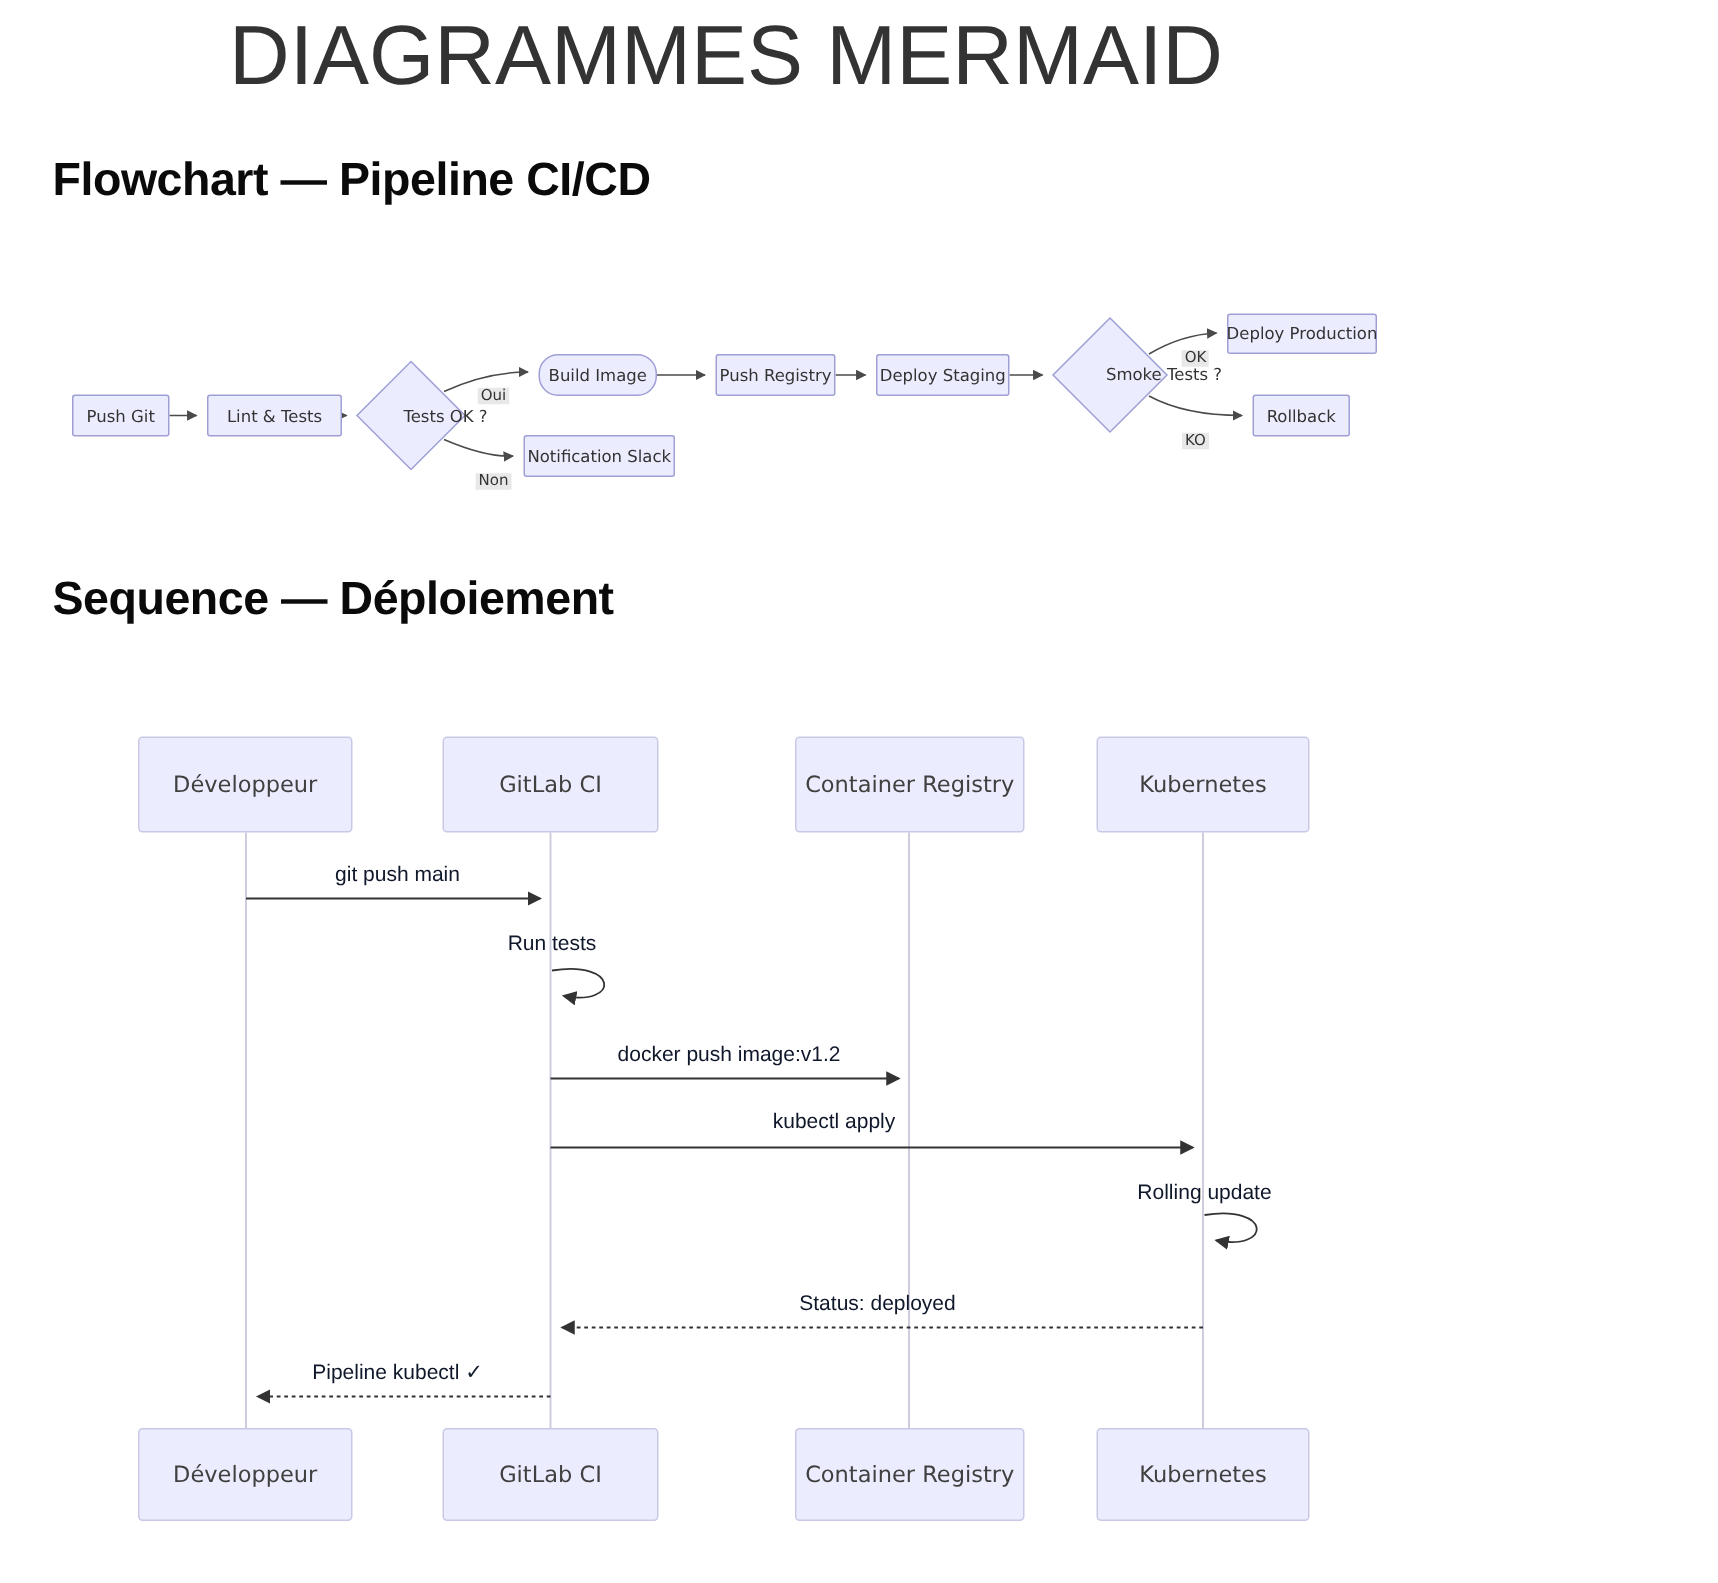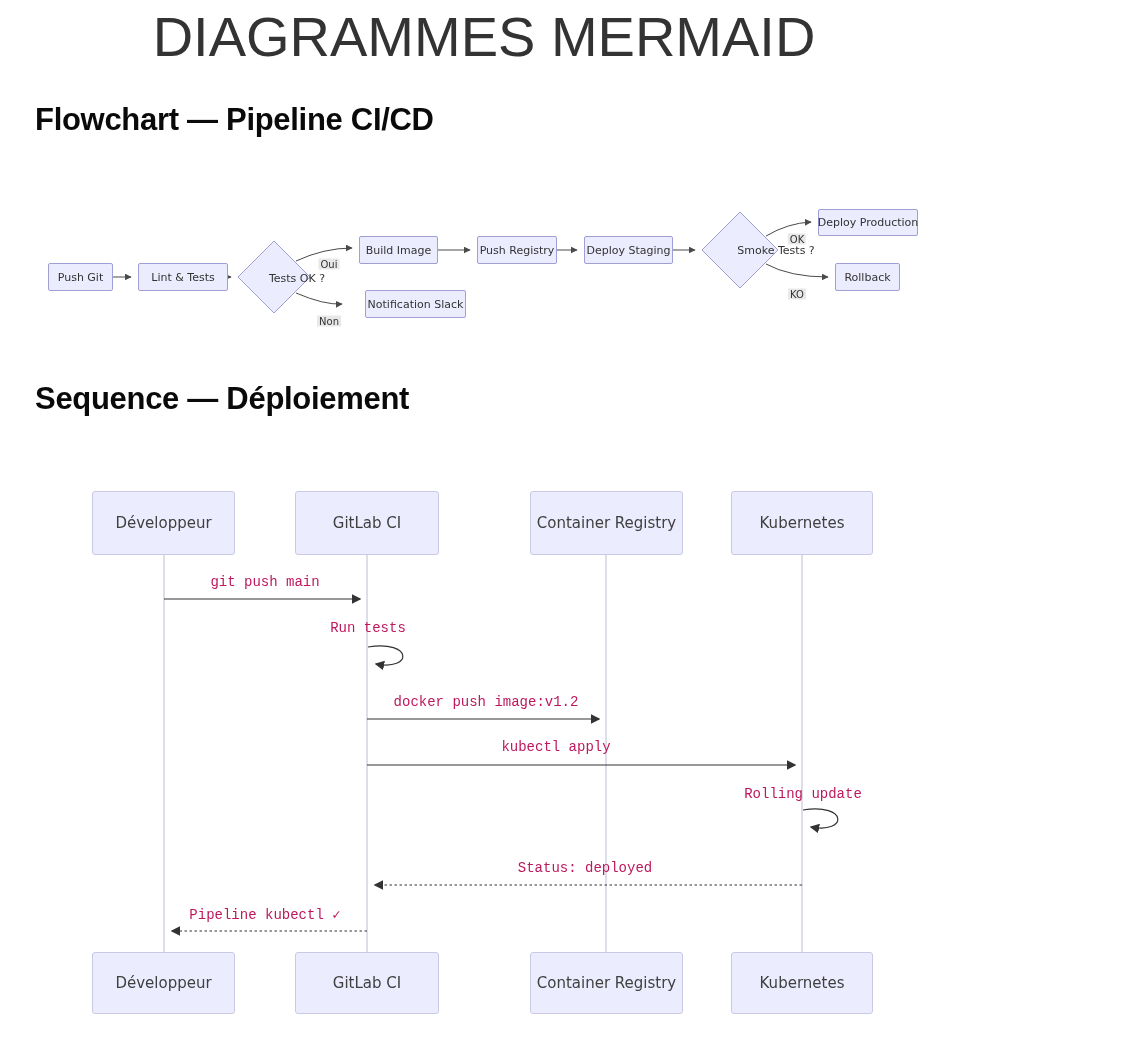--- a/index.html
+++ b/index.html
@@ -24,26 +24,26 @@
   .flowchart { position:absolute; left:40px; top:195px; width:895px; height:135px; }
   .flowchart svg { position:absolute; left:0; top:0; }
   .fc-node {
     position:absolute; box-sizing:border-box;
     background:var(--node-fill,#ECECFF); border:1px solid var(--node-border,#9f9fd6);
     border-radius:2px; display:flex; align-items:center; justify-content:center;
     font-family:"DejaVu Sans", sans-serif; font-size:11px; color:#333; white-space:nowrap;
   }
   .n-pushgit   { left:8px;   top:68px; width:65px;  height:28px; }
   .n-lint      { left:98px;  top:68px; width:90px;  height:28px; }
-  .n-build     { left:319px; top:41px; width:79px;  height:28px; }
+  .n-build     { left:319px; top:41px; width:79px;  height:28px;border-radius:13px; }
   .n-pushreg   { left:437px; top:41px; width:80px;  height:28px; }
   .n-staging   { left:544px; top:41px; width:89px;  height:28px; }
   .n-prod      { left:778px; top:14px; width:100px; height:27px; }
   .n-rollback  { left:795px; top:68px; width:65px;  height:28px; }
-  .n-slack     { left:309px; top:95px; width:101px; height:28px;margin-left:16px; }
+  .n-slack     { left:309px; top:95px; width:101px; height:28px; }
   .diamond-label {
     position:absolute; transform:translate(-50%,-50%);
     font-family:"DejaVu Sans", sans-serif; font-size:11px; color:#333; white-space:nowrap;
   }
   .d-tests { left:234px; top:83px;margin-left:23px; }
   .d-smoke { left:736px; top:55px; }
   .fc-edge-label {
     position:absolute; transform:translate(-50%,-50%);
     background:var(--edge-label-bg,#e8e8e8); padding:0 2px;
     font-family:"DejaVu Sans", sans-serif; font-size:10px; color:#333;margin-top:17px;
@@ -66,21 +66,21 @@
     font-family:"DejaVu Sans", sans-serif; font-size:15px; color:#404040; white-space:nowrap;
   }
   .a-dev  { left:12px;  width:143px; }
   .a-git  { left:215px; width:144px; }
   .a-reg  { left:450px; width:153px; }
   .a-k8s  { left:651px; width:142px; }
   .a-top  { top:0;     height:64px; }
   .a-bot  { top:461px; height:62px; }
   .seq-msg {
     position:absolute; transform:translateX(-50%);
-    font-family:Liberation Mono, monospace; font-size:14px; color:#be185d; white-space:nowrap;
+    font-family:Liberation Sans, sans-serif; font-size:14px; color:#0f172a; white-space:nowrap;
   }
   .m1 { left:185px; top:83px; }
   .m2 { left:288px; top:129px; }
   .m3 { left:406px; top:203px; }
   .m4 { left:476px; top:248px; }
   .m5 { left:723px; top:295px; }
   .m6 { left:505px; top:369px; }
   .m7 { left:185px; top:415px; }
   .lifeline { stroke:var(--lifeline,#ccccdd); stroke-width:1.3; }
   .seq-line  { stroke:#333; stroke-width:1.2; fill:none; }

